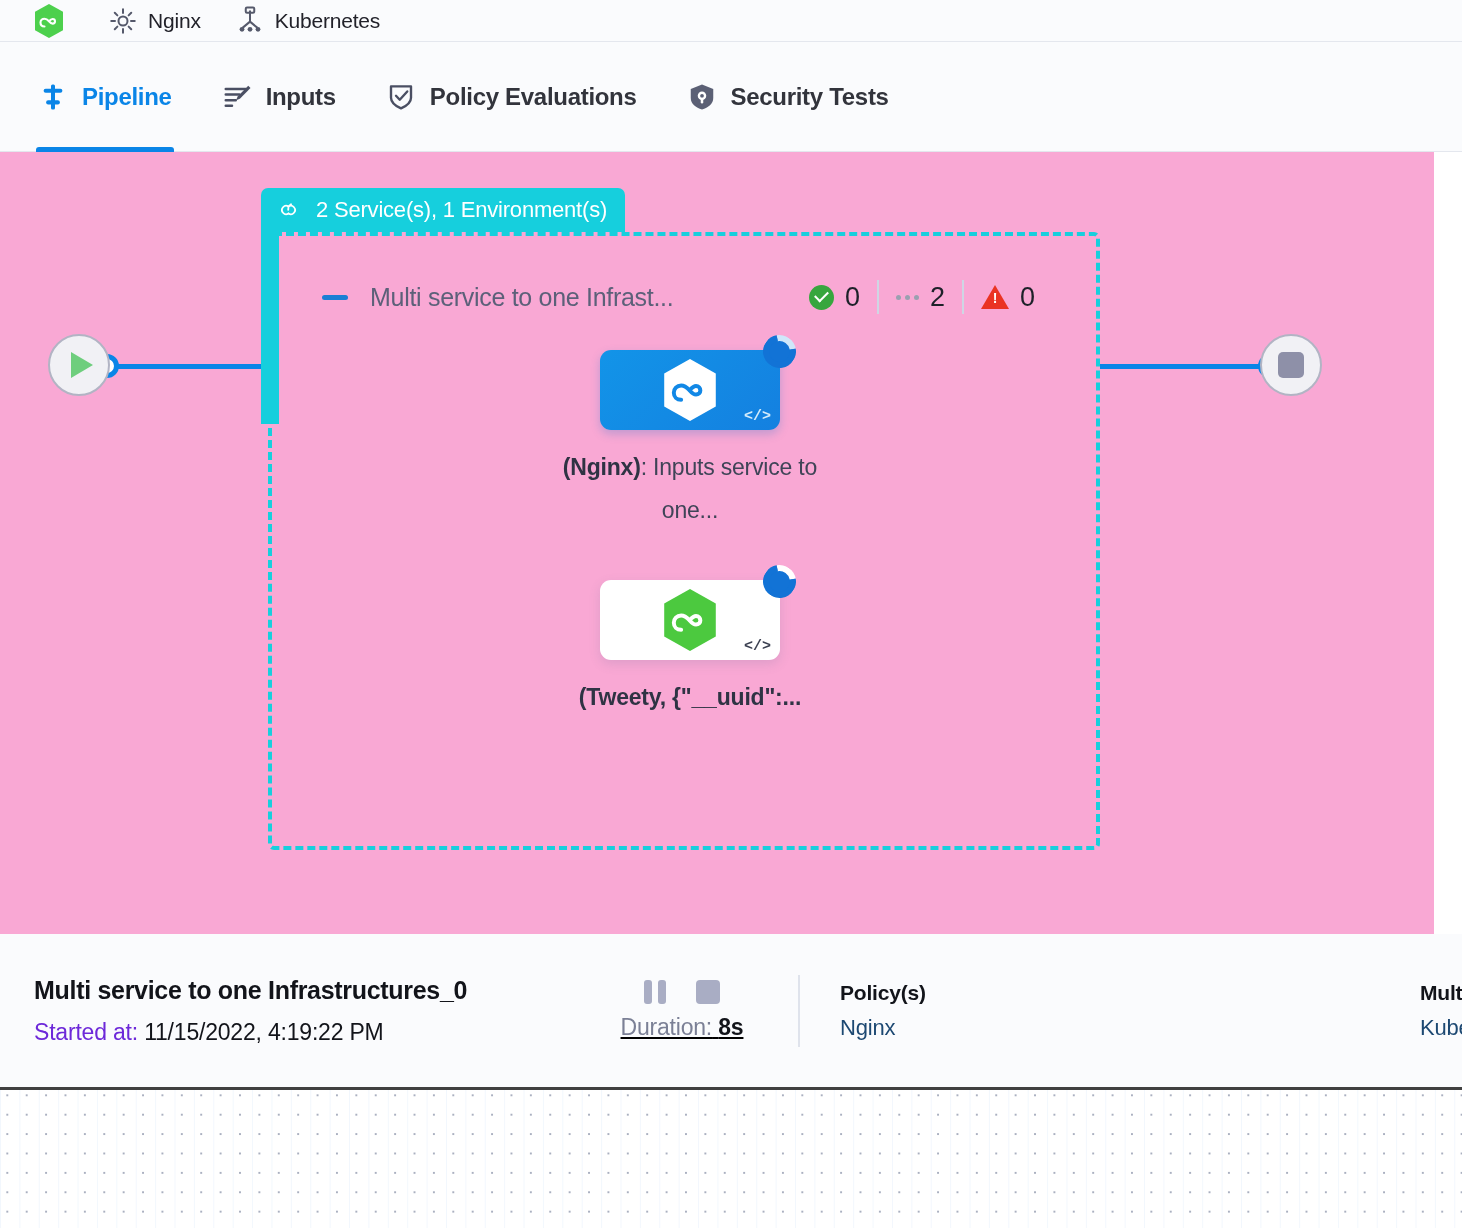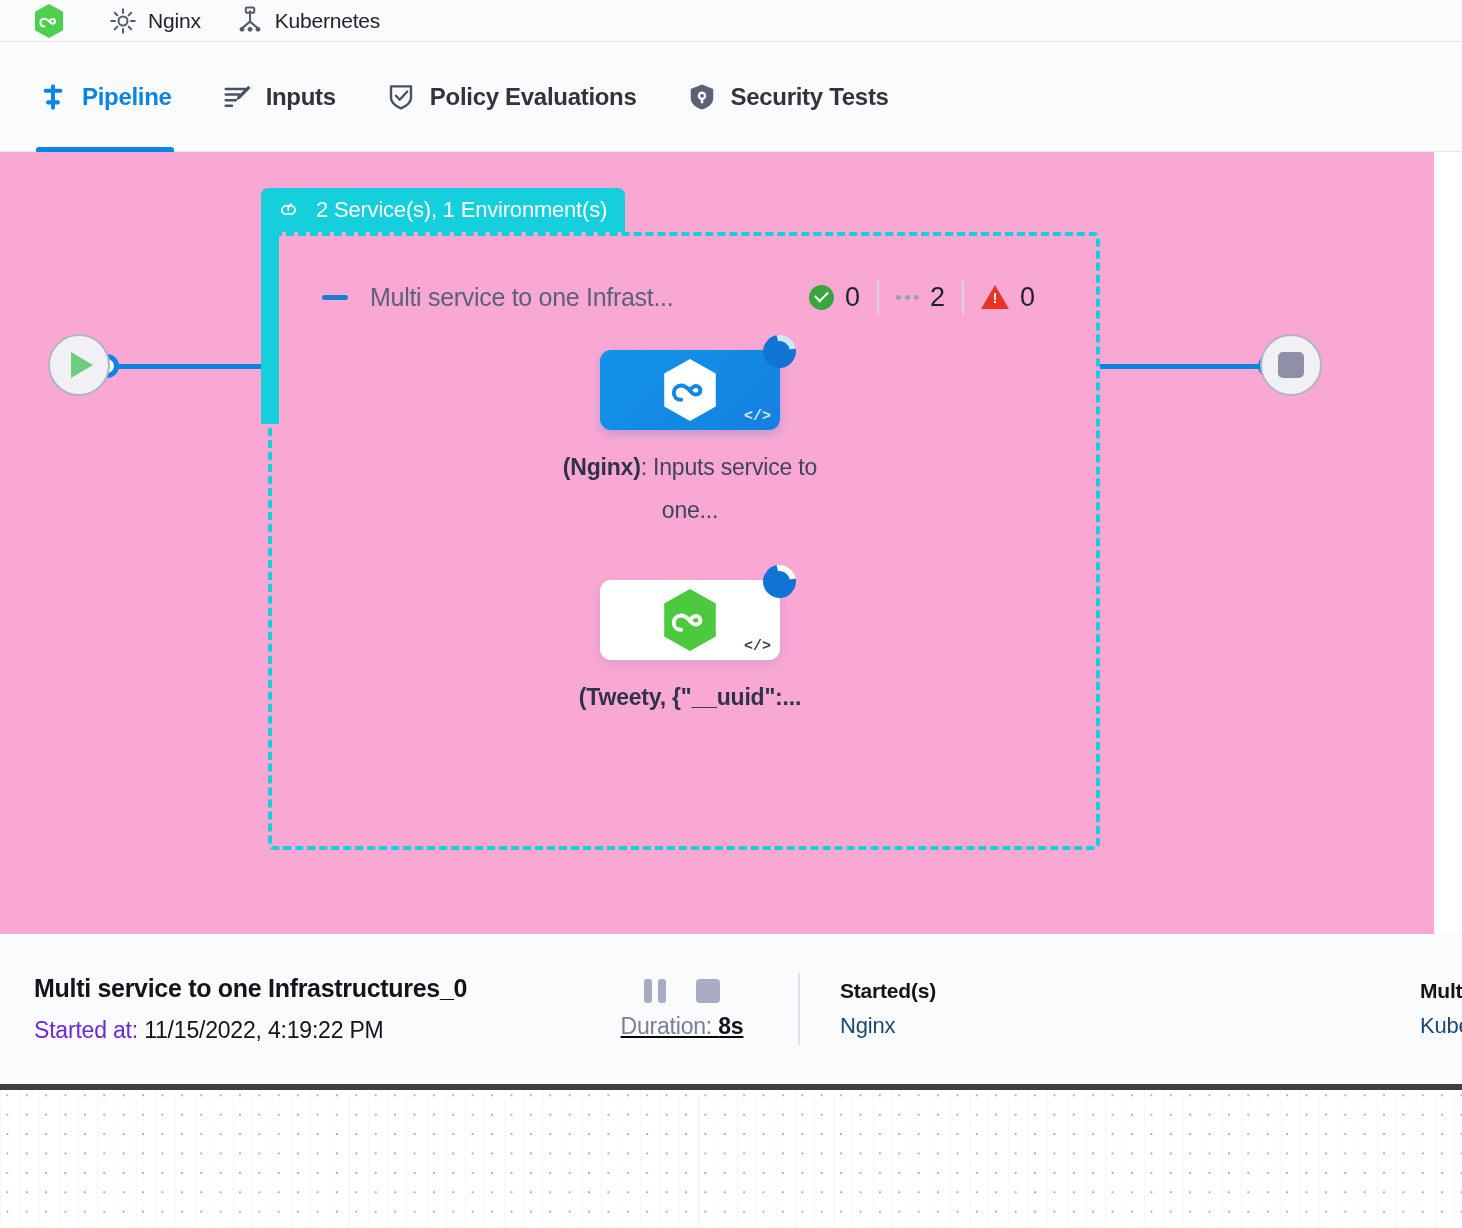--- a/index.html
+++ b/index.html
@@ -156,21 +156,21 @@
     width: 260px; margin-left: -40px; margin-top: 16px;
     text-align: center; font-size: 23px; line-height: 1.85;
     color: #3f4457; letter-spacing: -0.2px;
   }
   .node-label b { font-weight: 700; color: #2f3344; }
 
   
   .detail {
     position: absolute; left: 0; top: 934px; width: 1462px; height: 156px;
     background: #fafbfd;
-    border-bottom: 6px solid #404040;
+    border-bottom: 3px solid #404040;
     display: flex; align-items: center;
   }
   .detail-left { padding-left: 34px; width: 566px; }
   .detail-title { font-size: 25px; font-weight: 700; color: #12141a; letter-spacing: -0.3px; }
   .detail-sub { margin-top: 14px; font-size: 23px; color: #12141a; letter-spacing: -0.2px; }
   .detail-sub .lbl { color: #6d28d9; }
   .detail-mid { width: 232px; display: flex; flex-direction: column; align-items: center; text-decoration: underline; }
   .ctrl-row { display: flex; align-items: center; gap: 30px; margin-bottom: 10px; }
   .btn-pause { display: flex; gap: 6px; cursor: pointer; }
   .btn-pause i { display: block; width: 8px; height: 24px; border-radius: 3px; background: #a9adc4; }
@@ -363,21 +363,21 @@
       </div>
       <div class="dur">
         <span>Duration:</span>
         <b>8s</b>
       </div>
     </div>
 
     <div class="vsep"></div>
 
     <div class="detail-col">
-      <div class="col-head">Started(s)</div>
+      <div class="col-head">Policy(s)</div>
       <div class="col-link">Nginx</div>
     </div>
 
     <div class="detail-col" style="margin-left:auto; padding-right:0; width:82px; overflow:hidden; white-space:nowrap;">
       <div class="col-head">Multi</div>
       <div class="col-link">Kube</div>
     </div>
   </div>
 
   <div class="dotgrid"></div>

